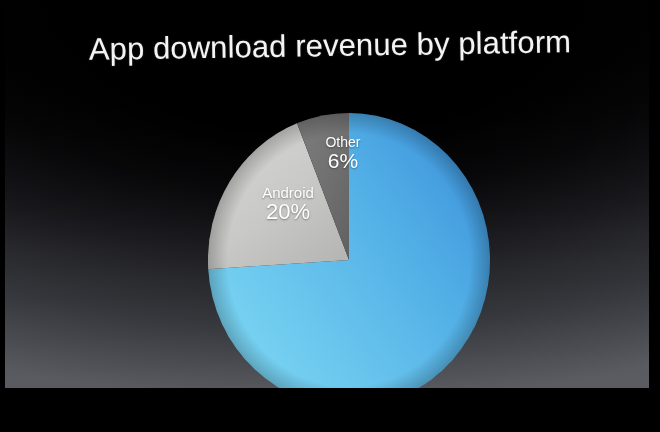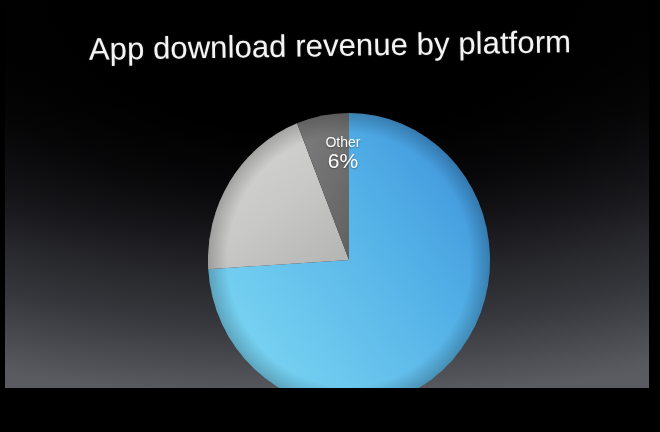--- a/index.html
+++ b/index.html
@@ -144,19 +144,23 @@
 
       <path fill="url(#grad-android)" d="M 141 147 L 0.28 156.23 A 141 147 0 0 1 89.09 10.32 Z"></path>
 
       <path fill="url(#grad-other)" d="M 141 147 L 89.09 10.32 A 141 147 0 0 1 141.00 0.00 Z"></path>
 
       <ellipse cx="141" cy="147" rx="141" ry="147" fill="url(#edge-soften)"></ellipse>
     </svg>
   </div>
 
 
+  <div class="slice-label" id="label-android">
+    <span class="name">Android</span>
+    <span class="pct">20%</span>
+  </div>
 
   <div class="slice-label" id="label-other">
     <span class="name">Other</span>
     <span class="pct">6%</span>
   </div>
 
 </div>
 
 </body></html>

